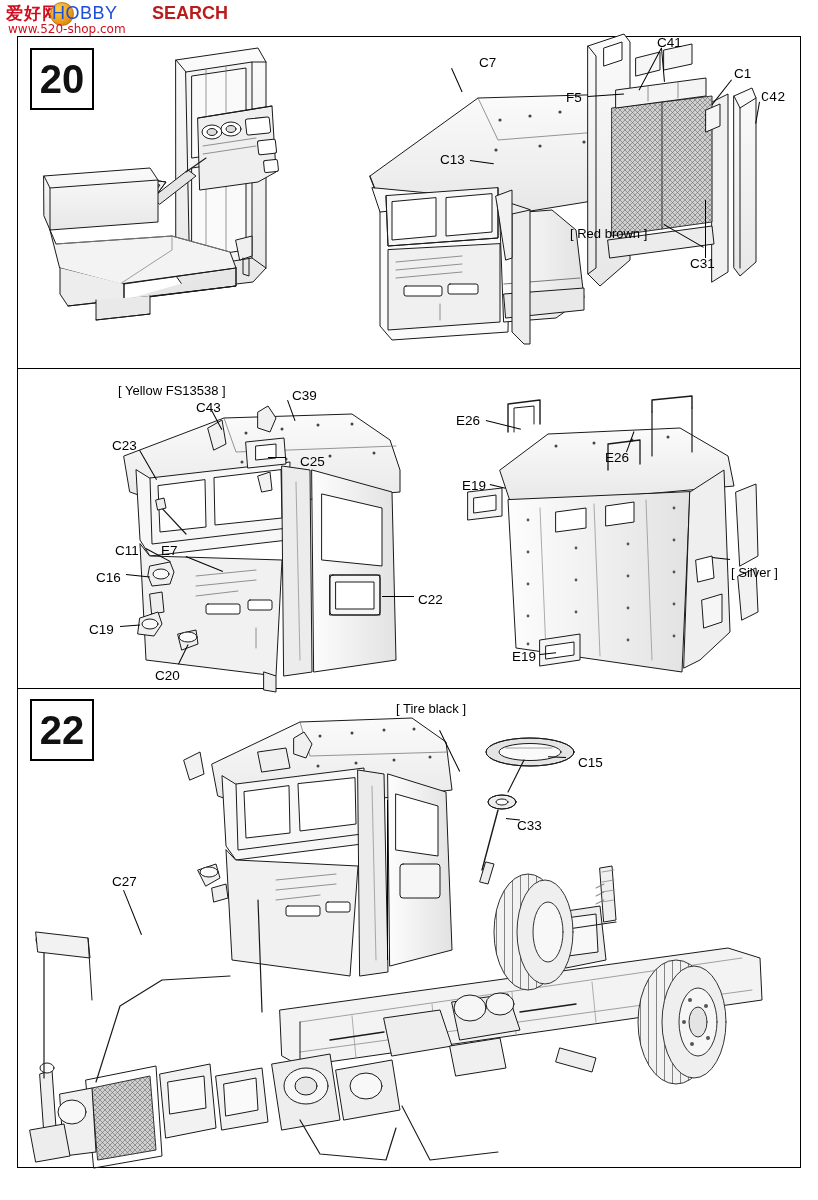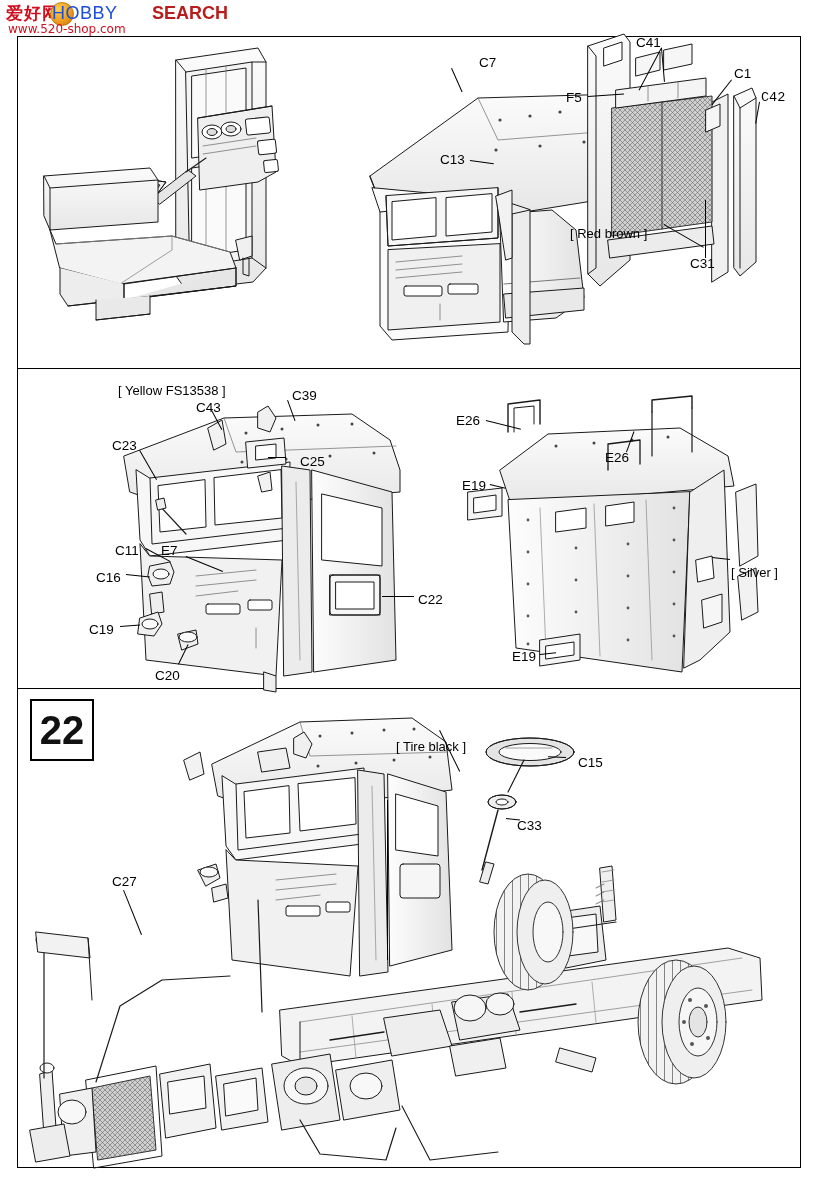--- a/index.html
+++ b/index.html
@@ -170,20 +170,23 @@
     <div class="ball"></div>
     <div class="hobby">HOBBY</div>
     <div class="search">SEARCH</div>
     <div class="url">www.520-shop.com</div>
   </div>
 
   <div id="sheet"></div>
   <div class="divider" id="div1"></div>
   <div class="divider" id="div2"></div>
 
+  <div class="step-box" id="step20">
+    <span>20</span>
+  </div>
   <div class="step-box" id="step22">
     <span>22</span>
   </div>
 
   <svg class="art" viewBox="0 0 818 1200" xmlns="http://www.w3.org/2000/svg">
     <defs>
       <pattern id="mesh" width="5" height="5" patternUnits="userSpaceOnUse">
         <rect width="5" height="5" fill="#cfcfcf"></rect>
         <path d="M0 0 L5 5 M5 0 L0 5" stroke="#6a6a6a" stroke-width="0.6"></path>
       </pattern>
@@ -577,21 +580,21 @@
   <div class="ldr" style="left:540px; top:654px; width:16px; transform:rotate(-6deg);"></div>
   <div class="ldr" style="left:730px; top:560px; width:18px; transform:rotate(186deg);"></div>
 
   <div class="ldr" style="left:566px; top:758px; width:18px; transform:rotate(182deg);"></div>
   <div class="ldr" style="left:506px; top:818px; width:14px; transform:rotate(6deg);"></div>
   <div class="ldr" style="left:124px; top:890px; width:48px; transform:rotate(68deg);"></div>
   <div class="ldr" style="left:440px; top:730px; width:46px; transform:rotate(64deg);"></div>
   <div class="ldr" style="left:388px; top:800px; width:160px; transform:rotate(90deg);"></div>
 
   <div class="lbl" style="left:434px; top:55px;margin-left:45px;">C7</div>
-  <div class="lbl" style="left:636px; top:35px;">C41</div>
+  <div class="lbl" style="left:657px; top:35px;">C41</div>
   <div class="lbl" style="left:734px; top:66px;">C1</div>
   <div class="lbl" style="left:761px; top:90px;font-family:Liberation Mono, monospace;">C42</div>
   <div class="lbl" style="left:566px; top:90px;">F5</div>
   <div class="lbl" style="left:440px; top:152px;">C13</div>
   <div class="lbl boxed" style="left:570px; top:226px;">[ Red  brown ]</div>
   <div class="lbl" style="left:690px; top:256px;">C31</div>
 
   <div class="lbl boxed" style="left:118px; top:383px;">[ Yellow  FS13538 ]</div>
   <div class="lbl" style="left:196px; top:400px;">C43</div>
   <div class="lbl" style="left:292px; top:388px;">C39</div>
@@ -602,19 +605,19 @@
   <div class="lbl" style="left:96px; top:570px;">C16</div>
   <div class="lbl" style="left:89px; top:622px;">C19</div>
   <div class="lbl" style="left:155px; top:668px;">C20</div>
   <div class="lbl" style="left:418px; top:592px;">C22</div>
   <div class="lbl" style="left:456px; top:413px;">E26</div>
   <div class="lbl" style="left:605px; top:450px;">E26</div>
   <div class="lbl" style="left:462px; top:478px;">E19</div>
   <div class="lbl" style="left:512px; top:649px;">E19</div>
   <div class="lbl boxed" style="left:731px; top:565px;">[ Silver ]</div>
 
-  <div class="lbl boxed" style="left:396px; top:739px;text-align:center;">[ Tire  black ]</div>
+  <div class="lbl boxed" style="left:396px; top:701px;text-align:center;">[ Tire  black ]</div>
   <div class="lbl" style="left:578px; top:755px;">C15</div>
   <div class="lbl" style="left:517px; top:818px;">C33</div>
   <div class="lbl" style="left:112px; top:874px;">C27</div>
 
 
 </div>
 
 </body></html>

